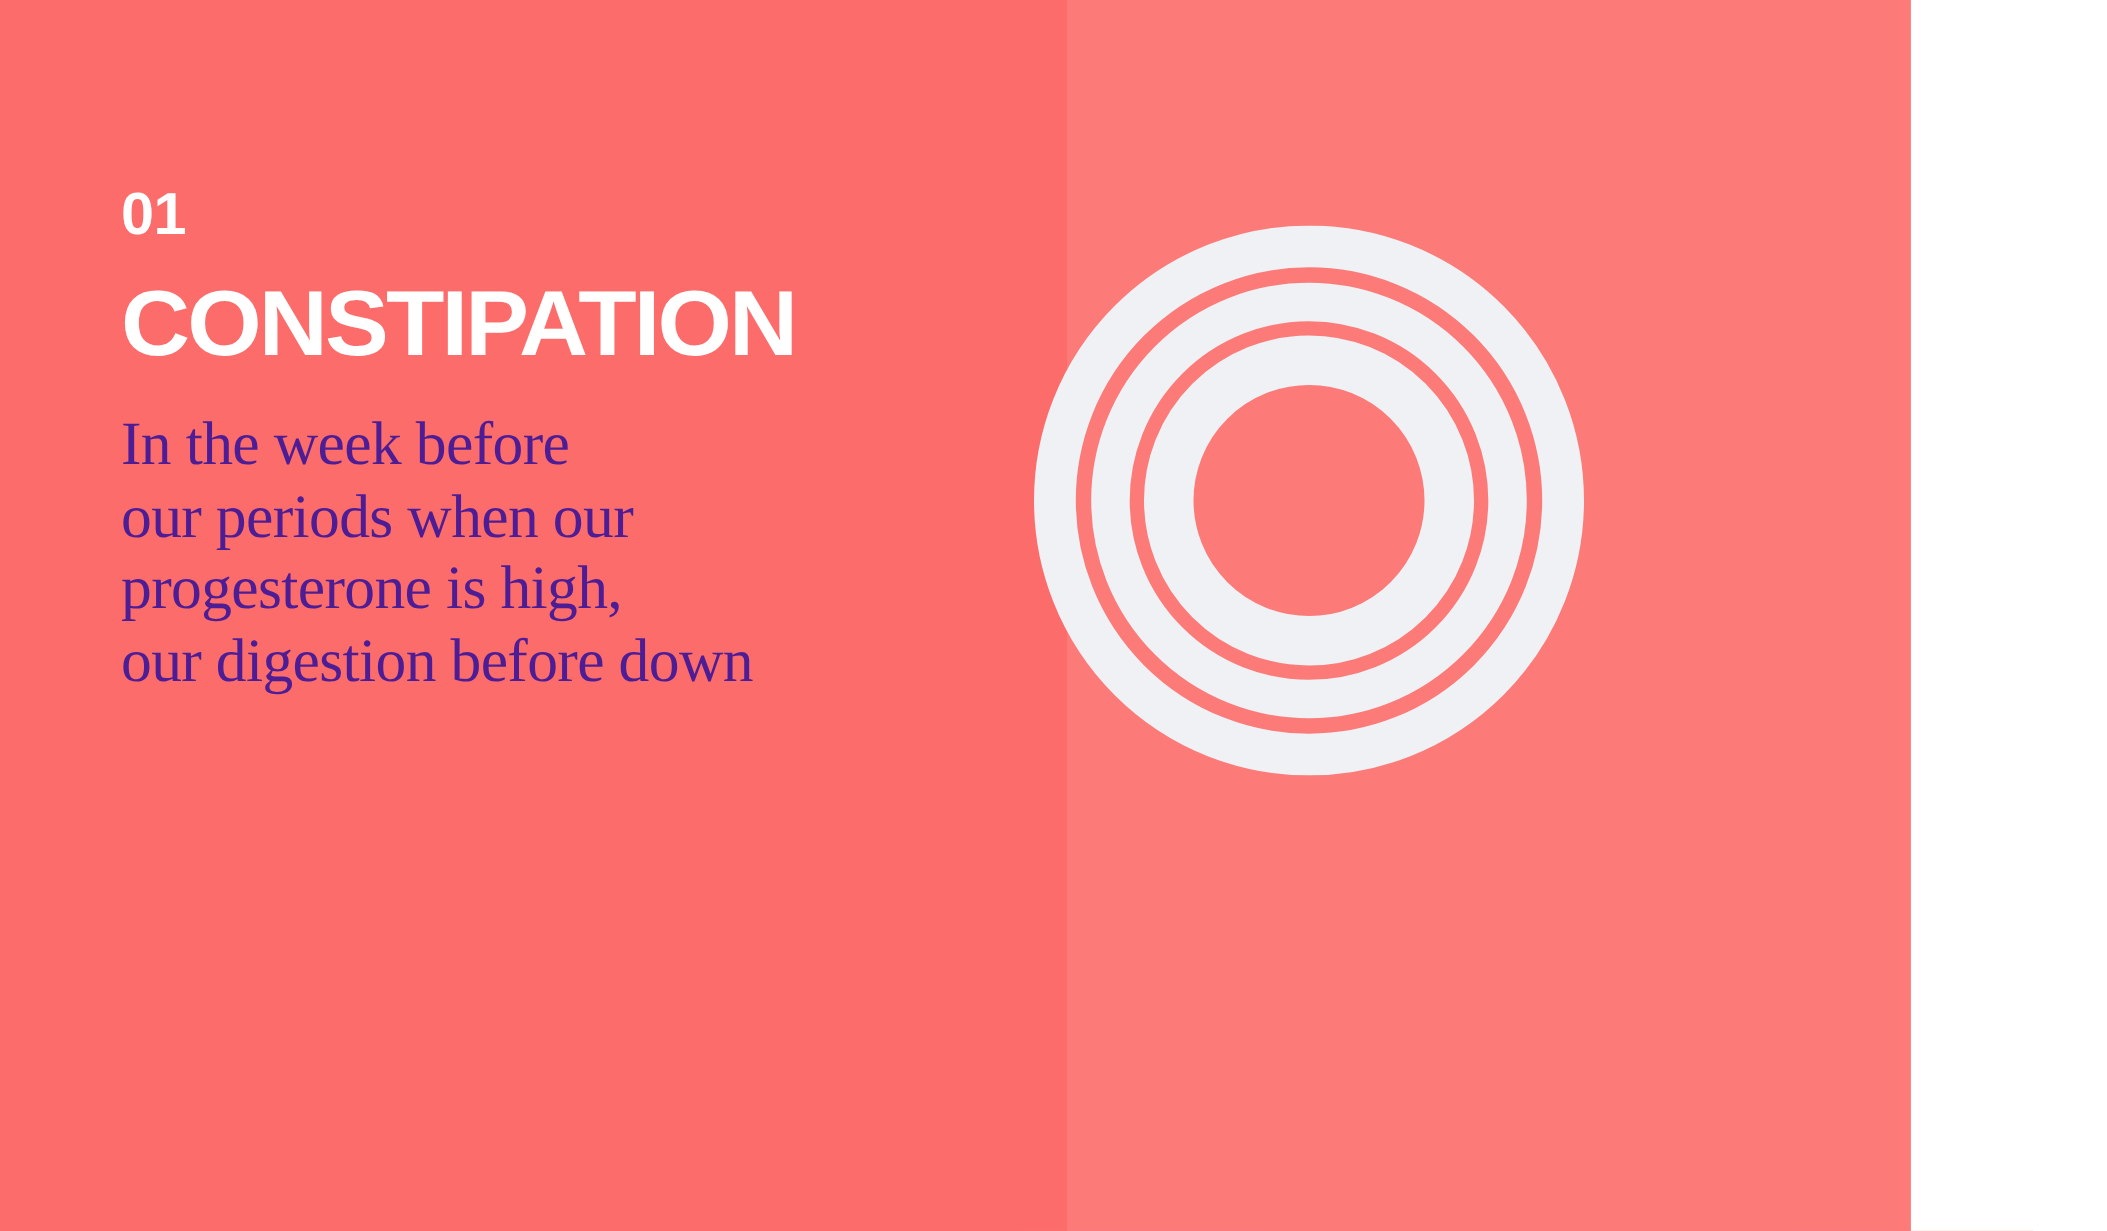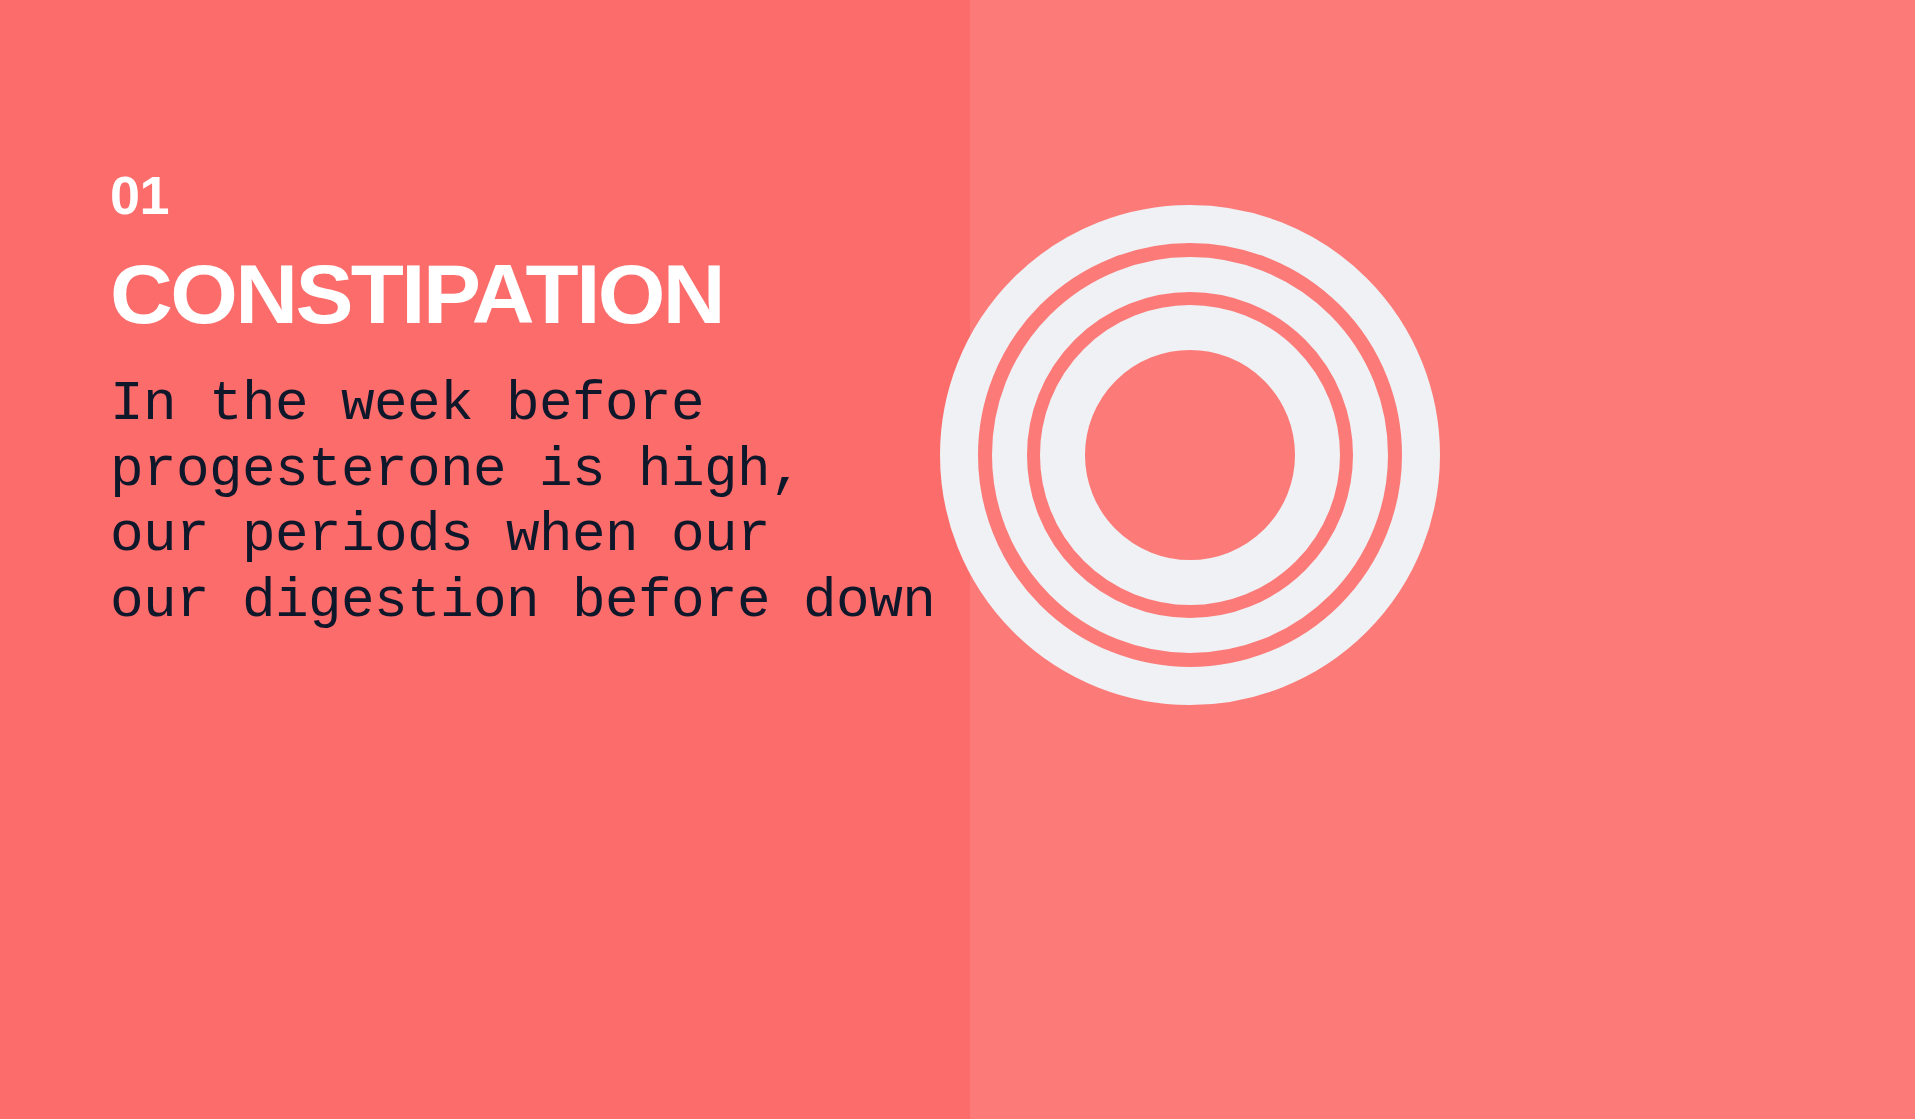--- a/index.html
+++ b/index.html
@@ -7,21 +7,21 @@
 
   html, body {
     width: 1915px;
     height: 1119px;
     overflow: hidden;
     font-family: "Liberation Sans", sans-serif;
   }
 
   .slide {
     position: relative;
-    width: 1915px;
+    width: 1737px;
     height: 1119px;
     display: flex;
     background: #fc7b79;
   }
 
   
   .panel-left {
     position: relative;
     width: 970px;
     height: 1119px;
@@ -53,26 +53,26 @@
     line-height: 1.0;
     letter-spacing: -2.5px;
     color: #ffffff;
     white-space: nowrap;
     transform: scaleX(1.035);
     transform-origin: left center;
     margin-bottom: 36px;
   }
 
   .body-text {
-    font-family: Liberation Mono, monospace;
+    font-family: Liberation Serif, serif;
     font-weight: normal;
     font-size: 56px;
     line-height: 1.17;
     letter-spacing: -0.6px;
-    color: #0f172a;
+    color: #4c1d95;
     width: 790px;
   }
   .body-text .line { display: block; white-space: nowrap; }
 
   
   .panel-right {
     position: relative;
     flex: 1 1 auto;
     height: 1119px;
     background: #fc7b79;
@@ -94,22 +94,22 @@
 
   <div class="panel-left" style="background: rgb(252, 108, 106);">
     <div class="text-block">
 
       <div class="step-number">01</div>
 
       <div class="title">CONSTIPATION</div>
 
       <div class="body-text">
         <span class="line">In the week before</span>
+        <span class="line">our periods when our</span>
         <span class="line">progesterone is high,</span>
-        <span class="line">our periods when our</span>
         <span class="line">our digestion before down</span>
       </div>
 
     </div>
   </div>
 
   <div class="panel-right" style="background: rgb(252, 123, 121);">
     <div class="target-graphic">
       <svg viewBox="0 0 500 500" xmlns="http://www.w3.org/2000/svg">
 

